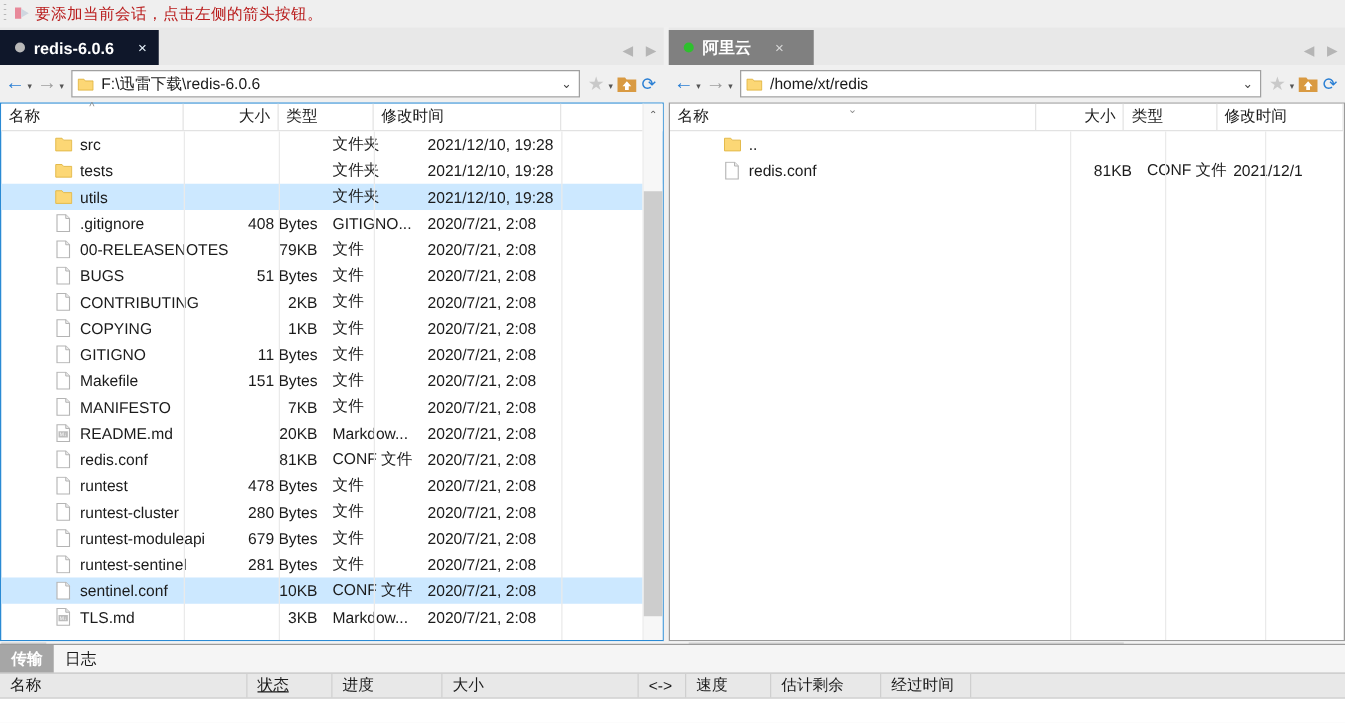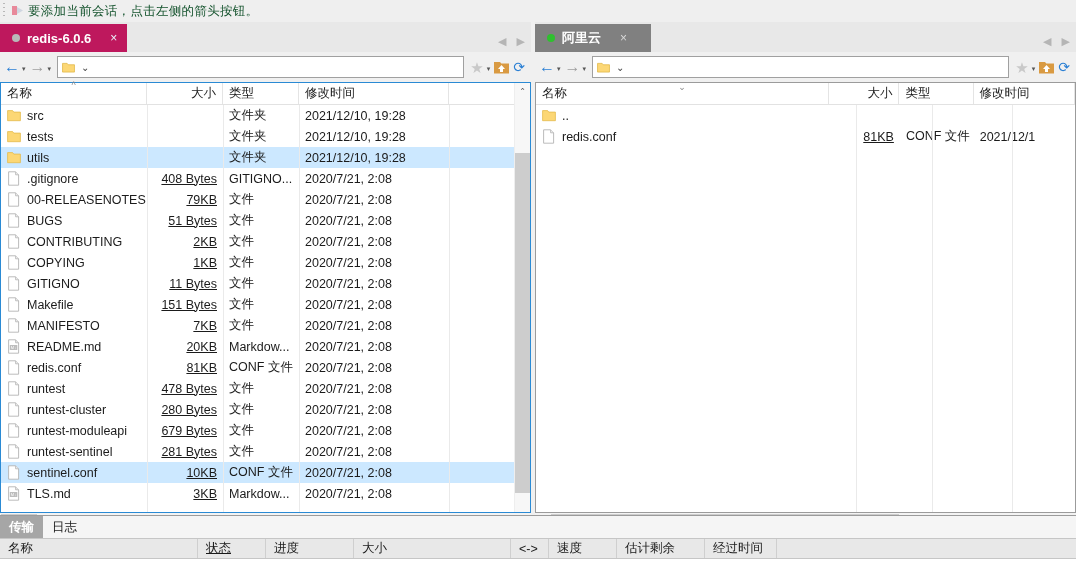--- a/index.html
+++ b/index.html
@@ -19,36 +19,36 @@
   }
   .notice-grip {
     width: 8px; height: 22px; flex: 0 0 8px;
     background:
       repeating-linear-gradient(to bottom, #b8b8b8 0px, #b8b8b8 1px, transparent 1px, transparent 4px);
     background-position: 3px 3px;
     background-size: 2px 16px;
     background-repeat: no-repeat;
   }
   .notice-icon { width: 20px; flex: 0 0 20px; display:flex; align-items:center; justify-content:center; }
-  .notice-text { color: #14532d; font-size: 12.5px; letter-spacing: .3px; white-space: nowrap; }
+  .notice-text { color: #b91c1c; font-size: 12.5px; letter-spacing: .3px; white-space: nowrap; }
 
   
   .panel { position: absolute; top: 22px; height: 493px; width: 531px; background:#f0f0f0; }
   .panel.left  { left: 0px; }
   .panel.right { left: 535px; width: 541px; }
 
   
   .tabstrip { position: relative; height: 30px; background:#e8e8e8; display:flex; align-items:flex-end; }
   .tab {
     height: 28px; min-width: 116px; padding: 0 10px 0 12px;
     display: flex; align-items: center; gap: 7px;
     color: #ffffff; font-size: 13px; font-weight: bold;
     position: relative;
   }
-  .tab.blue { background: #be185d; }
+  .tab.blue { background: #0f172a; }
   .tab.gray { background: #808080; }
   .tab .dot { width: 8px; height: 8px; border-radius: 50%; flex: 0 0 8px; }
   .tab .dot.gray  { background: #b9b9b9; }
   .tab .dot.green { background: #2ec02e; }
   .tab .label { white-space: nowrap; }
   .tab .tab-close { margin-left: 12px; font-size: 12px; font-weight: normal; color:#e9f4fc; line-height:1; }
   .tab.gray .tab-close { color:#d8d8d8; }
   .tabnav { position:absolute; right: 6px; bottom: 5px; display:flex; gap:10px; }
   .tabnav span { color:#b5b5b5; font-size: 11px; line-height: 1; }
 
@@ -78,22 +78,22 @@
   .colhdr { display:flex; height:22px; background:#fff; border-bottom:1px solid #e2e2e2; position:relative; }
   .colhdr .cell {
     font-size:12.5px; color:#1b1b1b; display:flex; align-items:center;
     border-right:1px solid #e4e4e4; padding: 0 6px; position:relative;
   }
   .colhdr .cell.right { justify-content:flex-end; }
   .colhdr .sortmark { position:absolute; top:-3px; left:50%; transform:translateX(-50%); font-size:9px; color:#8a8a8a; }
   .rows { position:absolute; left:0; right:0; top:22px; bottom:0; overflow:hidden; }
   .row { display:flex; height:21px; align-items:center; font-size:12.5px; color:#1b1b1b; }
   .row.sel { background:#cce8ff; }
-  .row .c-name { display:flex; align-items:center; gap:6px; padding-left:6px; overflow:hidden; white-space:nowrap; }
-  .row .c-size { text-align:right; padding-right:6px; white-space:nowrap;text-decoration:underline; }
+  .row .c-name { display:flex; align-items:center; gap:6px; padding-left:6px; overflow:hidden; white-space:nowrap;margin-left:37px; }
+  .row .c-size { text-align:right; padding-right:6px; white-space:nowrap; }
   .row .c-type { padding-left:6px; white-space:nowrap; overflow:hidden; }
   .row .c-date { padding-left:6px; white-space:nowrap; overflow:hidden; }
   .ico { width:14px; height:15px; flex:0 0 14px; display:block; }
 
   
   .vline { position:absolute; top:0; bottom:0; width:1px; background:#eaeaea; }
 
   
   .vscroll { position:absolute; right:0; top:0; bottom:0; width:16px; background:#f7f7f7; border-left:1px solid #eee; }
   .vscroll .vbtn { height:16px; display:flex; align-items:center; justify-content:center; color:#555; font-size:8px; }
@@ -156,20 +156,21 @@
         <span class="caret-sm">▾</span>
       </div>
       <div class="navbtn">
         <span class="arrow off">→</span>
         <span class="caret-sm">▾</span>
       </div>
       <div class="addrinput">
         <svg class="folder-ico" viewBox="0 0 14 12">
           <path d="M0.5 1.5 h5 l1.2 1.5 H13.5 v8 H0.5 Z" fill="#fcd775" stroke="#e0b43f" stroke-width="0.8"></path>
         </svg>
+        <span class="path">F:\迅雷下载\redis-6.0.6</span>
         <span class="chev">⌄</span>
       </div>
       <div class="addrtools">
         <span class="star">★</span>
         <span class="caret-sm">▾</span>
         <svg class="upbtn" viewBox="0 0 17 15">
           <path d="M1 2 h6 l1.3 1.6 H16 V13.5 H1 Z" fill="#d99a42"></path>
           <path d="M8.5 5 L12 9 H10 v3 H7 V9 H5 Z" fill="#ffffff"></path>
         </svg>
         <span class="refresh">⟳</span>
@@ -464,20 +465,21 @@
         <span class="caret-sm">▾</span>
       </div>
       <div class="navbtn">
         <span class="arrow off">→</span>
         <span class="caret-sm">▾</span>
       </div>
       <div class="addrinput">
         <svg class="folder-ico" viewBox="0 0 14 12">
           <path d="M0.5 1.5 h5 l1.2 1.5 H13.5 v8 H0.5 Z" fill="#fcd775" stroke="#e0b43f" stroke-width="0.8"></path>
         </svg>
+        <span class="path">/home/xt/redis</span>
         <span class="chev">⌄</span>
       </div>
       <div class="addrtools">
         <span class="star">★</span>
         <span class="caret-sm">▾</span>
         <svg class="upbtn" viewBox="0 0 17 15">
           <path d="M1 2 h6 l1.3 1.6 H16 V13.5 H1 Z" fill="#d99a42"></path>
           <path d="M8.5 5 L12 9 H10 v3 H7 V9 H5 Z" fill="#ffffff"></path>
         </svg>
         <span class="refresh">⟳</span>

